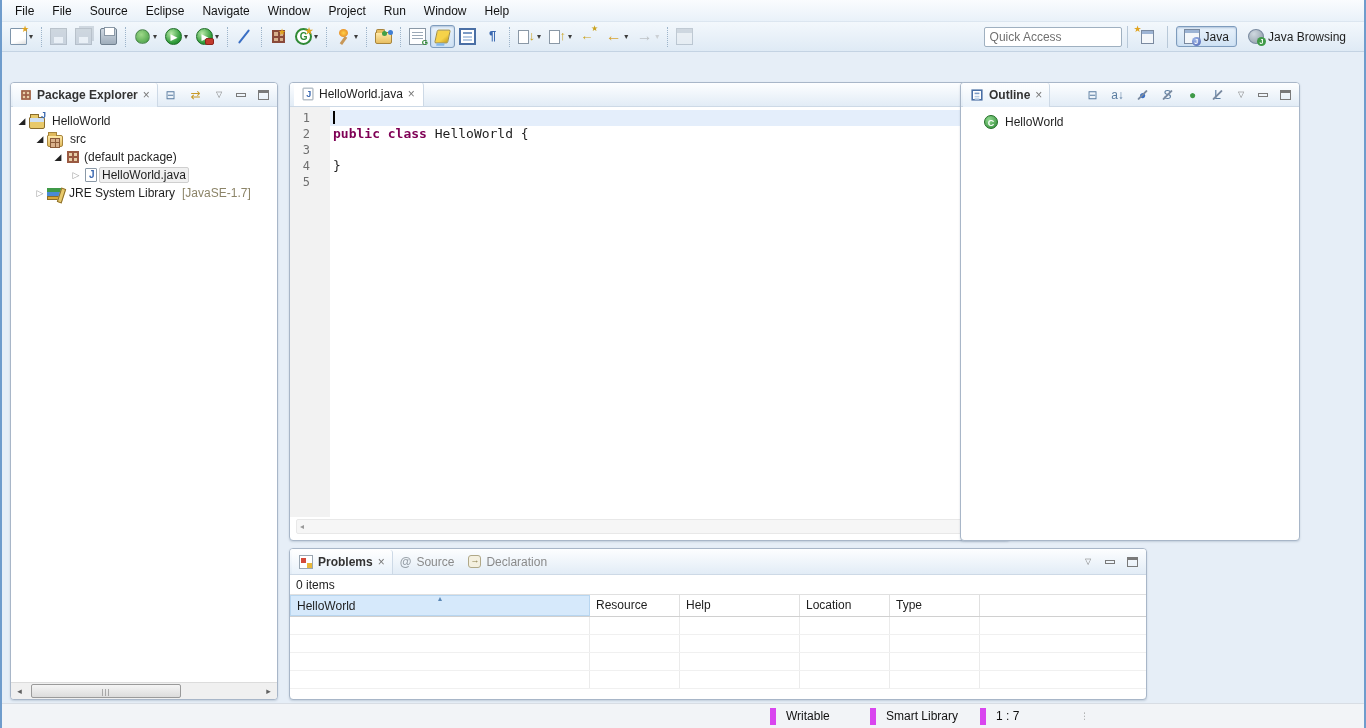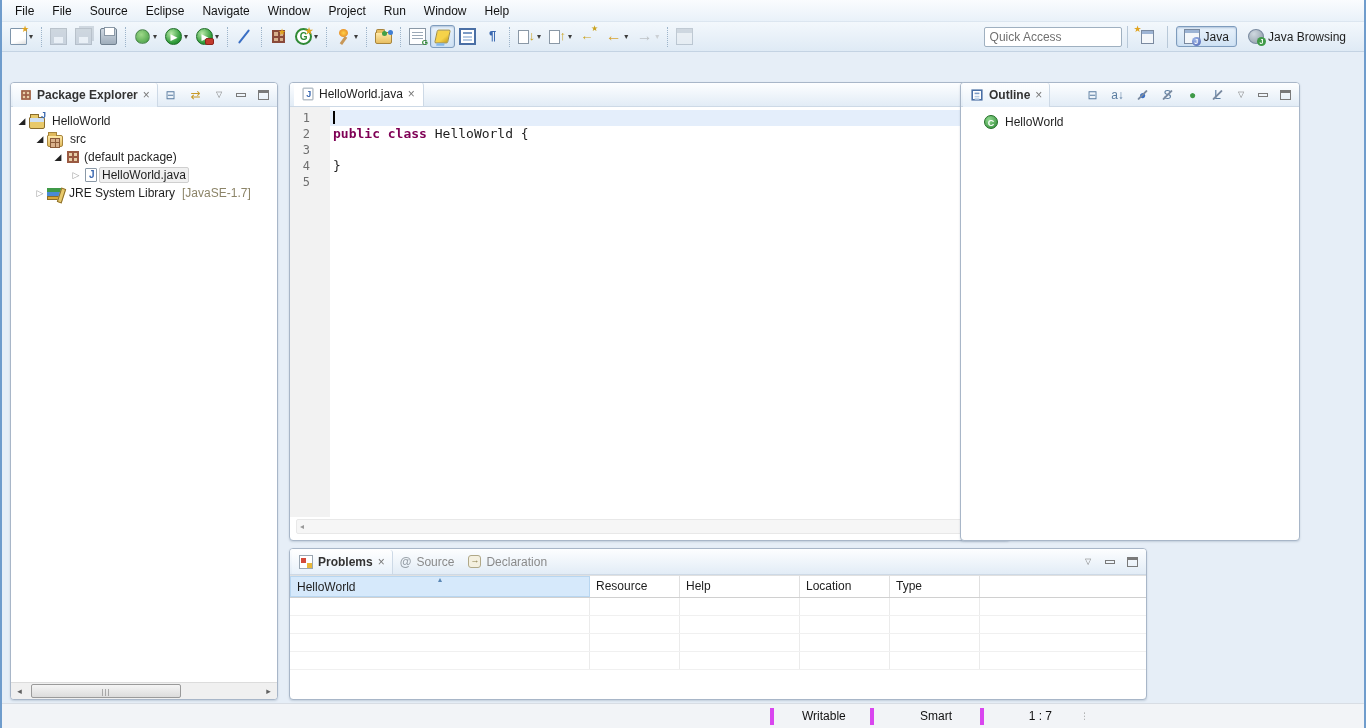--- a/index.html
+++ b/index.html
@@ -189,21 +189,21 @@
   .phead { display:flex; height:22px; flex:none; border-bottom:1px solid #d0d0d0; background:#fff; }
   .pcell { flex:none; border-right:1px solid #e0e0e0; padding:3px 6px; position:relative; white-space:nowrap; }
   .pcell.sorted { background:#d6e9fb; border:1px solid #b8d6f0; }
   .pcell.sorted .sortmark { position:absolute; top:-2px; left:50%; transform:translateX(-50%); color:#5a87b5; font-size:8px; }
   .prow { display:flex; height:18px; flex:none; border-bottom:1px solid #f0f0f0; }
   .prow .pcell { border-right:1px solid #ebebeb; }
 
   
   .statusbar { position:absolute; left:0; right:0; bottom:0; height:25px; background:#f2f4f7; border-top:1px solid #d8dde4; display:flex; align-items:center; }
   .sb-spacer { flex:1; }
-  .sb-cell { height:17px; line-height:17px; padding:0 28px; border-left:4px solid #d946ef; color:#111;text-align:right; }
+  .sb-cell { height:17px; line-height:17px; padding:0 10px; border-left:6px solid #d946ef; color:#111; }
   .sb-w { width:100px; } .sb-i { width:110px; } .sb-c { width:100px; }
   .sb-grip { color:#9a9a9a; font-size:9px; letter-spacing:0; line-height:5px; width:12px; }
   .sb-right-pad { width:272px; }
 </style>
 </head>
 <body>
 
 <div id="app">
 
 
@@ -489,20 +489,21 @@
               <span class="tri">▽</span>
             </span>
             <span class="wbtn">
               <span class="mn"></span>
             </span>
             <span class="wbtn">
               <span class="mx"></span>
             </span>
           </span>
         </div>
+      <div class="items-count">0 items</div>
       <div class="ptable">
         <div class="phead" id="problems-head">
             <div class="pcell sorted" style="width: 300px;"><span class="sortmark">▴</span><span>HelloWorld</span></div>
             <div class="pcell" style="width: 90px;"><span>Resource</span></div>
             <div class="pcell" style="width: 120px;"><span>Help</span></div>
             <div class="pcell" style="width: 90px;"><span>Location</span></div>
             <div class="pcell" style="width: 90px;"><span>Type</span></div>
           </div>
         <div id="problems-rows">
             <div class="prow">

